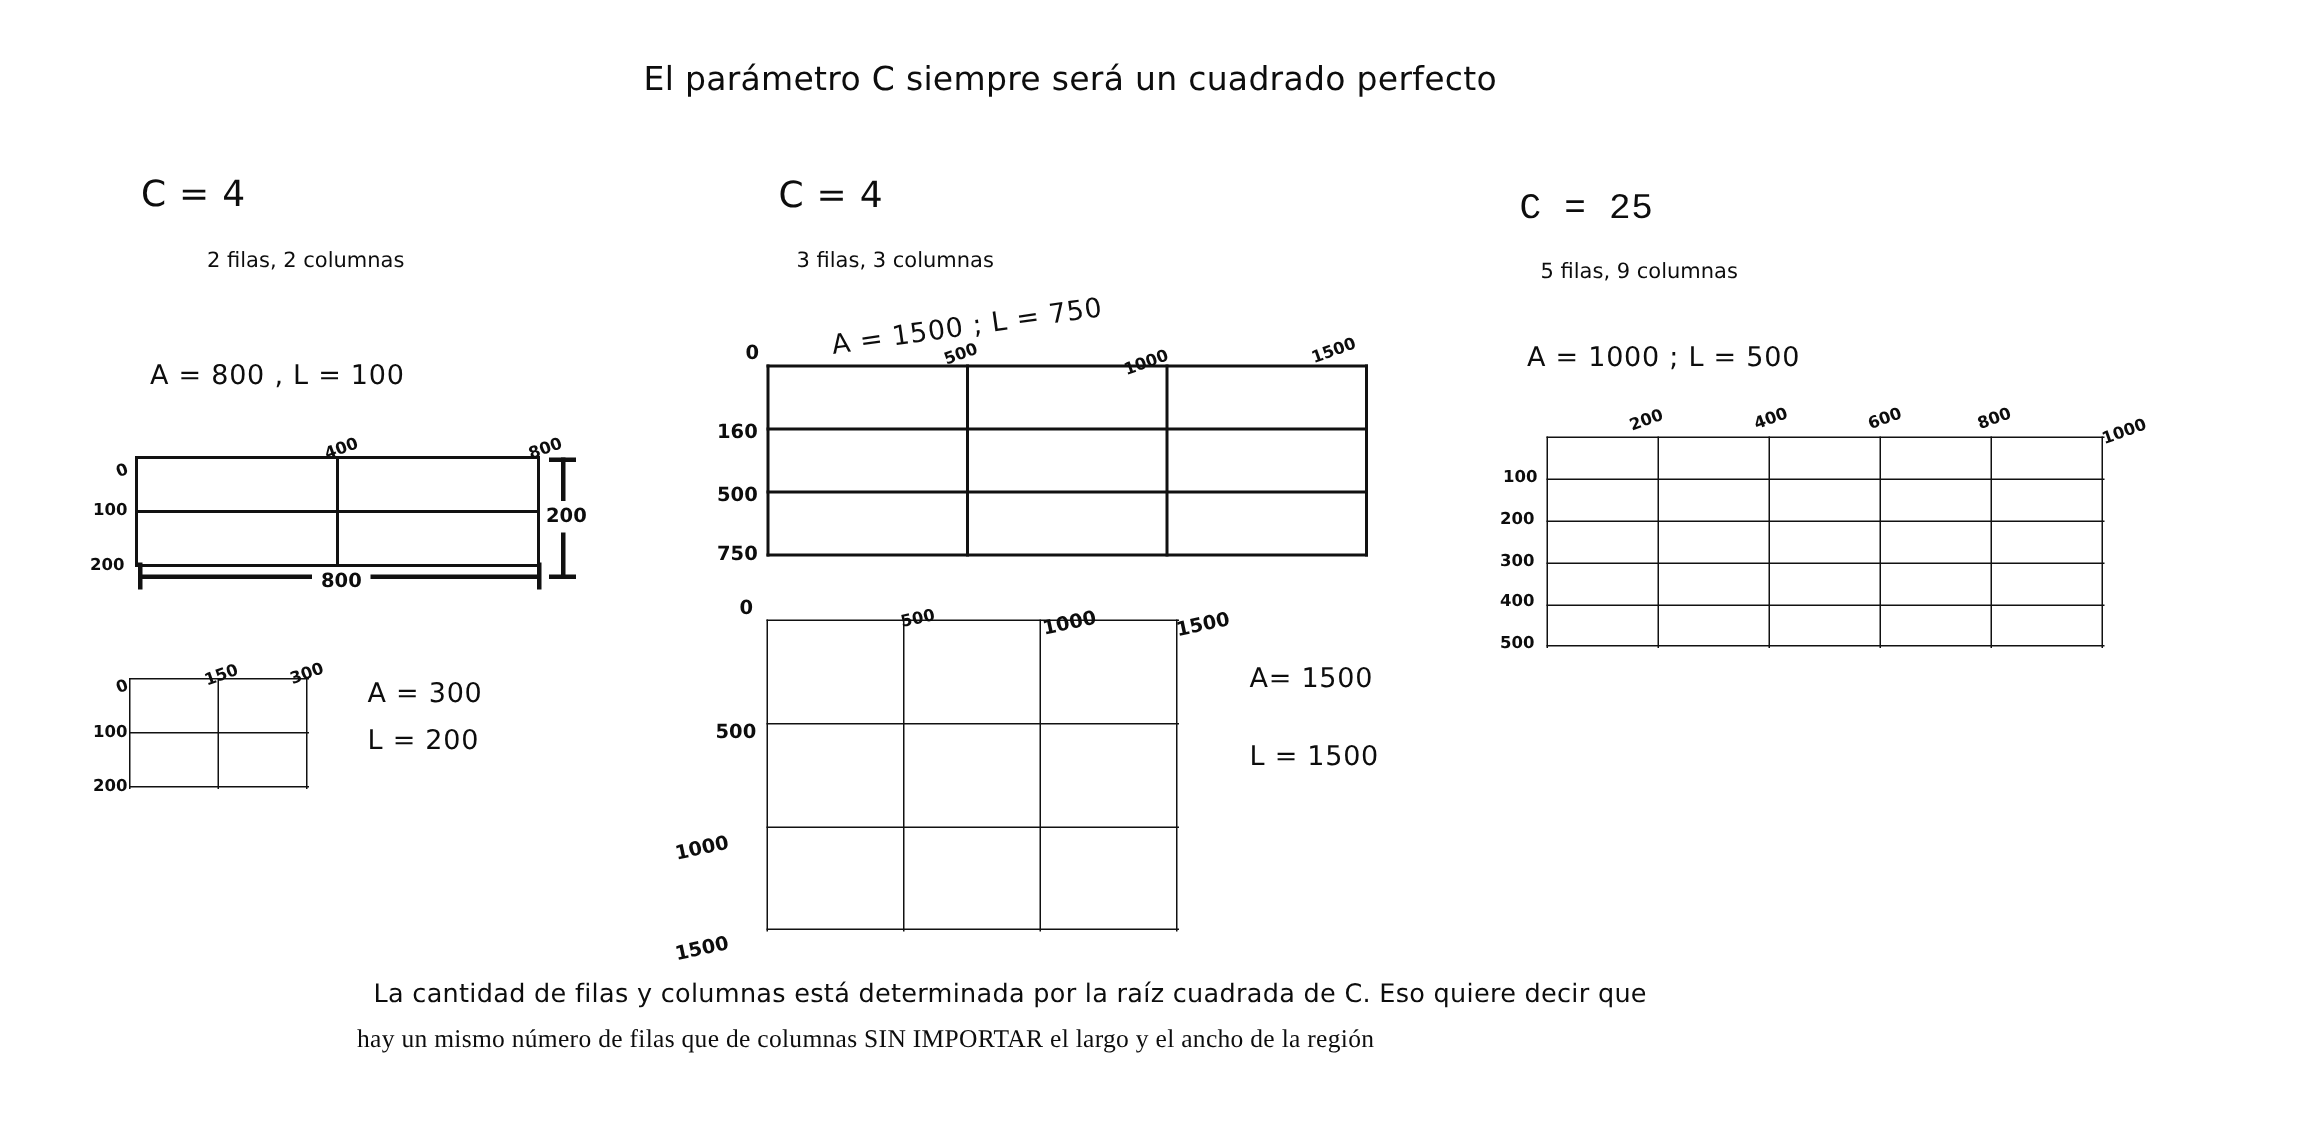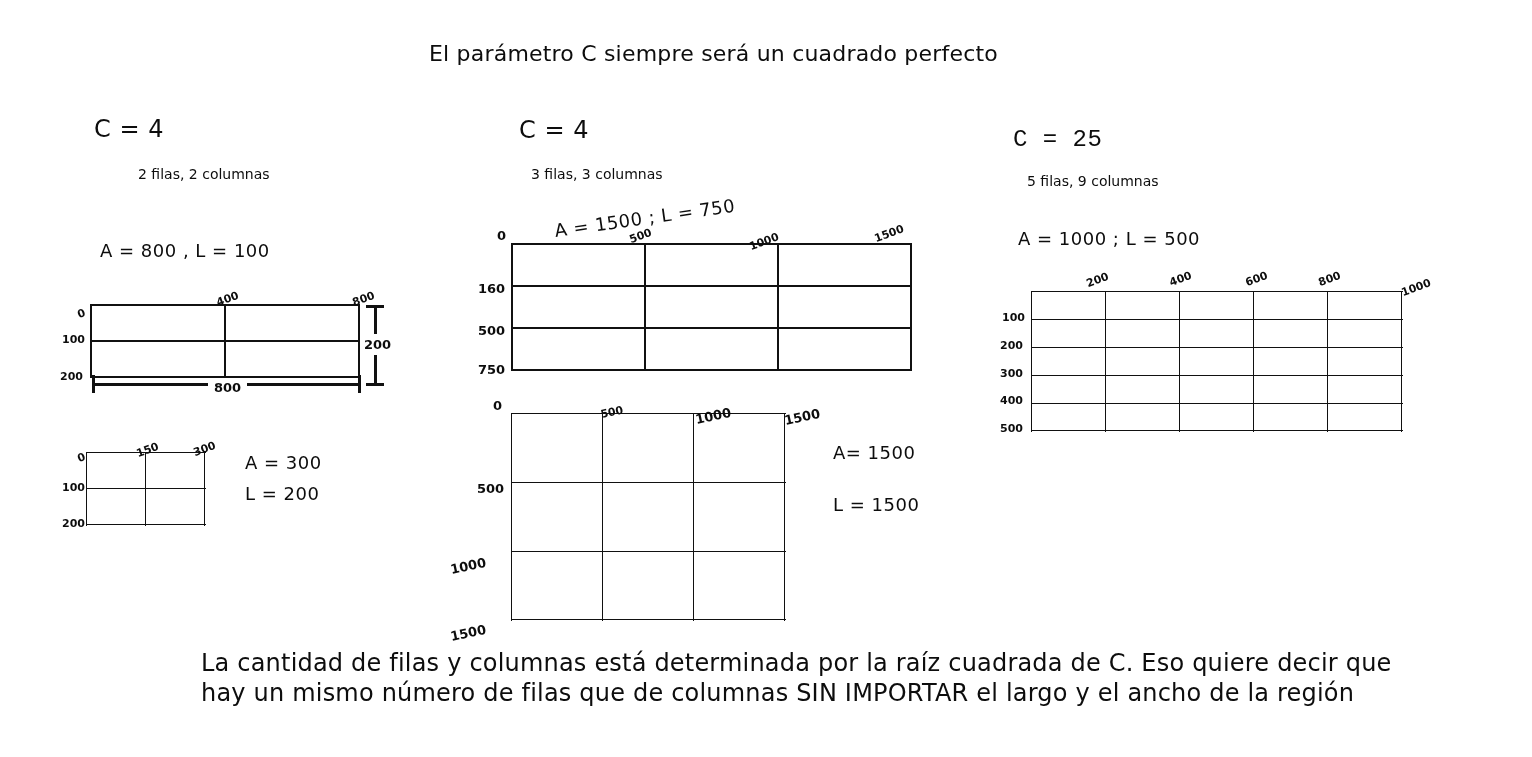--- a/index.html
+++ b/index.html
@@ -38,23 +38,24 @@
   }
   .tick {
     font-size: 13px;
     font-weight: 600;
   }
   .tick-sm {
     font-size: 11px;
     font-weight: 600;
   }
   .bottom-note {
-    font-size: 24px;
+    font-size: 17px;
     line-height: 30px;
     letter-spacing: 0.2px;
+    margin-left: 48px;
   }
   .grid {
     position: absolute;
     box-sizing: border-box;
   }
   .grid .vline, .grid .hline {
     position: absolute;
     background: #111;
   }
   .grid .vline { width: 1.4px; top: 0; bottom: 0; }
@@ -191,13 +192,13 @@
 <div class="abs hand tick-sm rot r20" style="left:1248px; top:276px;">600</div>
 <div class="abs hand tick-sm rot r20" style="left:1321px; top:276px;">800</div>
 <div class="abs hand tick-sm rot r20" style="left:1404px; top:286px;">1000</div>
 <div class="abs hand tick-sm" style="left:1002px; top:311px;">100</div>
 <div class="abs hand tick-sm" style="left:1000px; top:339px;">200</div>
 <div class="abs hand tick-sm" style="left:1000px; top:367px;">300</div>
 <div class="abs hand tick-sm" style="left:1000px; top:394px;">400</div>
 <div class="abs hand tick-sm" style="left:1000px; top:422px;">500</div>
 
 <div class="abs hand bottom-note" style="left:201px; top:648px;">La cantidad de filas y columnas está determinada por la raíz cuadrada de C. Eso quiere decir que</div>
-<div class="abs hand bottom-note" style="left:201px; top:678px;">hay un mismo número de filas que de columnas SIN IMPORTAR el largo y el ancho de la región</div>
+<div class="abs hand bottom-note" style="left:190px; top:678px;font-family:Liberation Serif, serif;">hay un mismo número de filas que de columnas SIN IMPORTAR el largo y el ancho de la región</div>
 
 </body></html>

